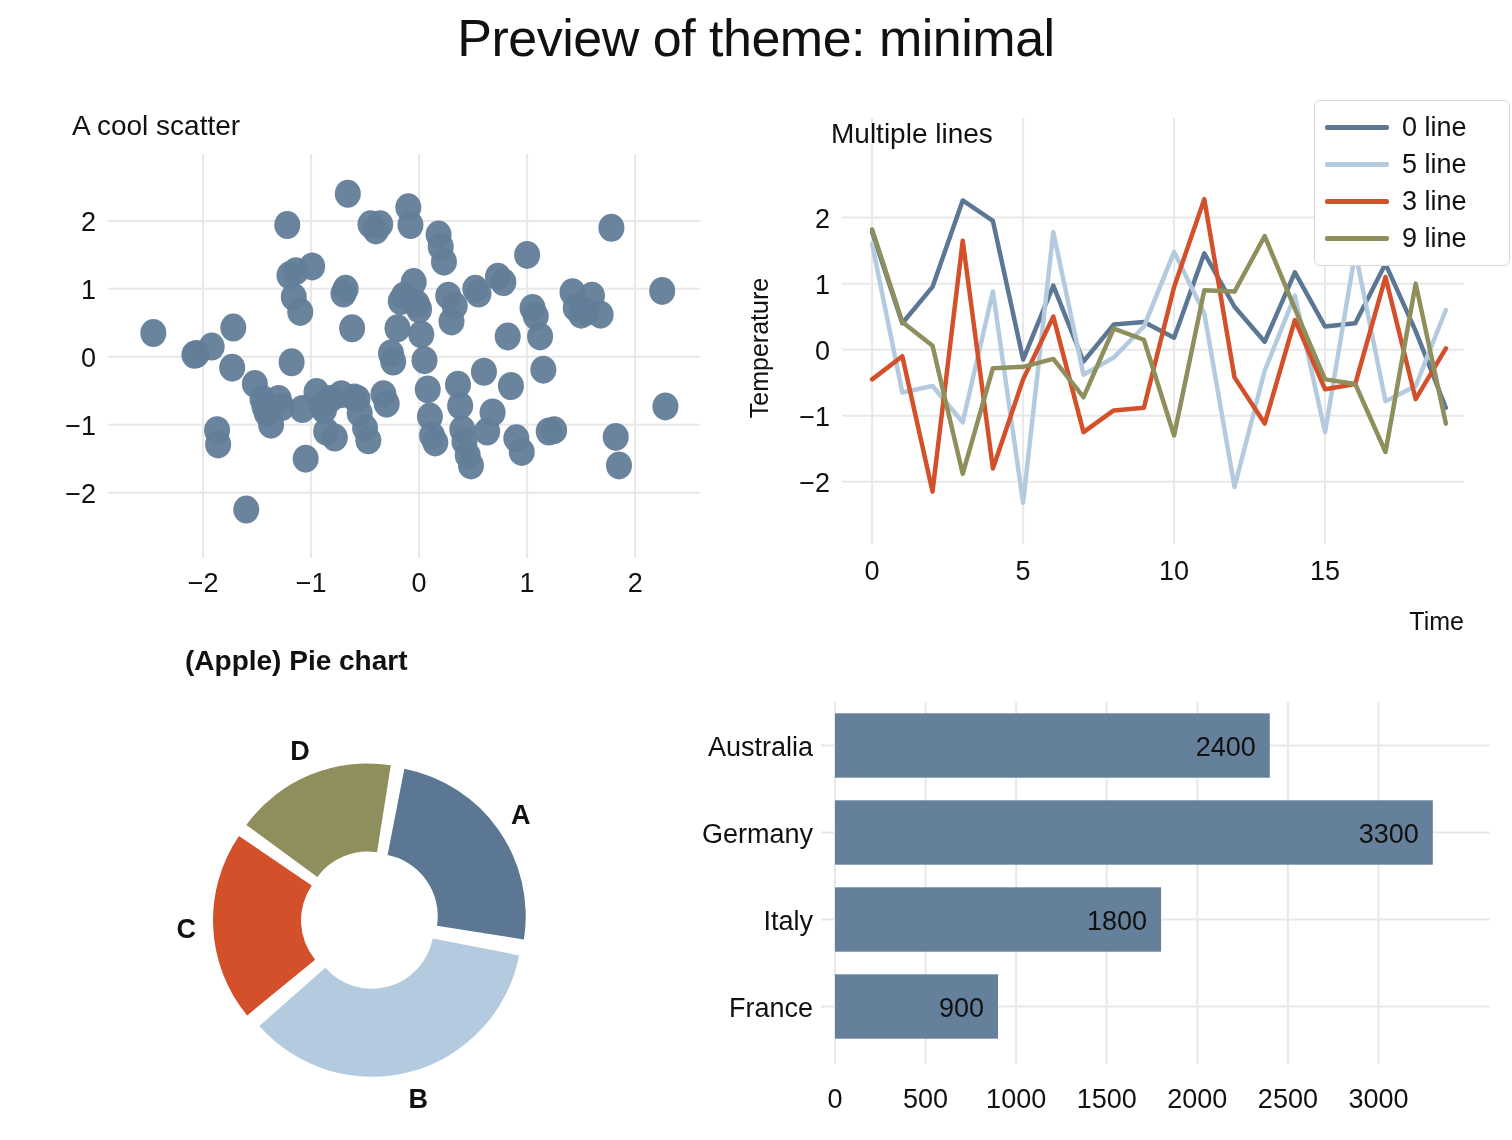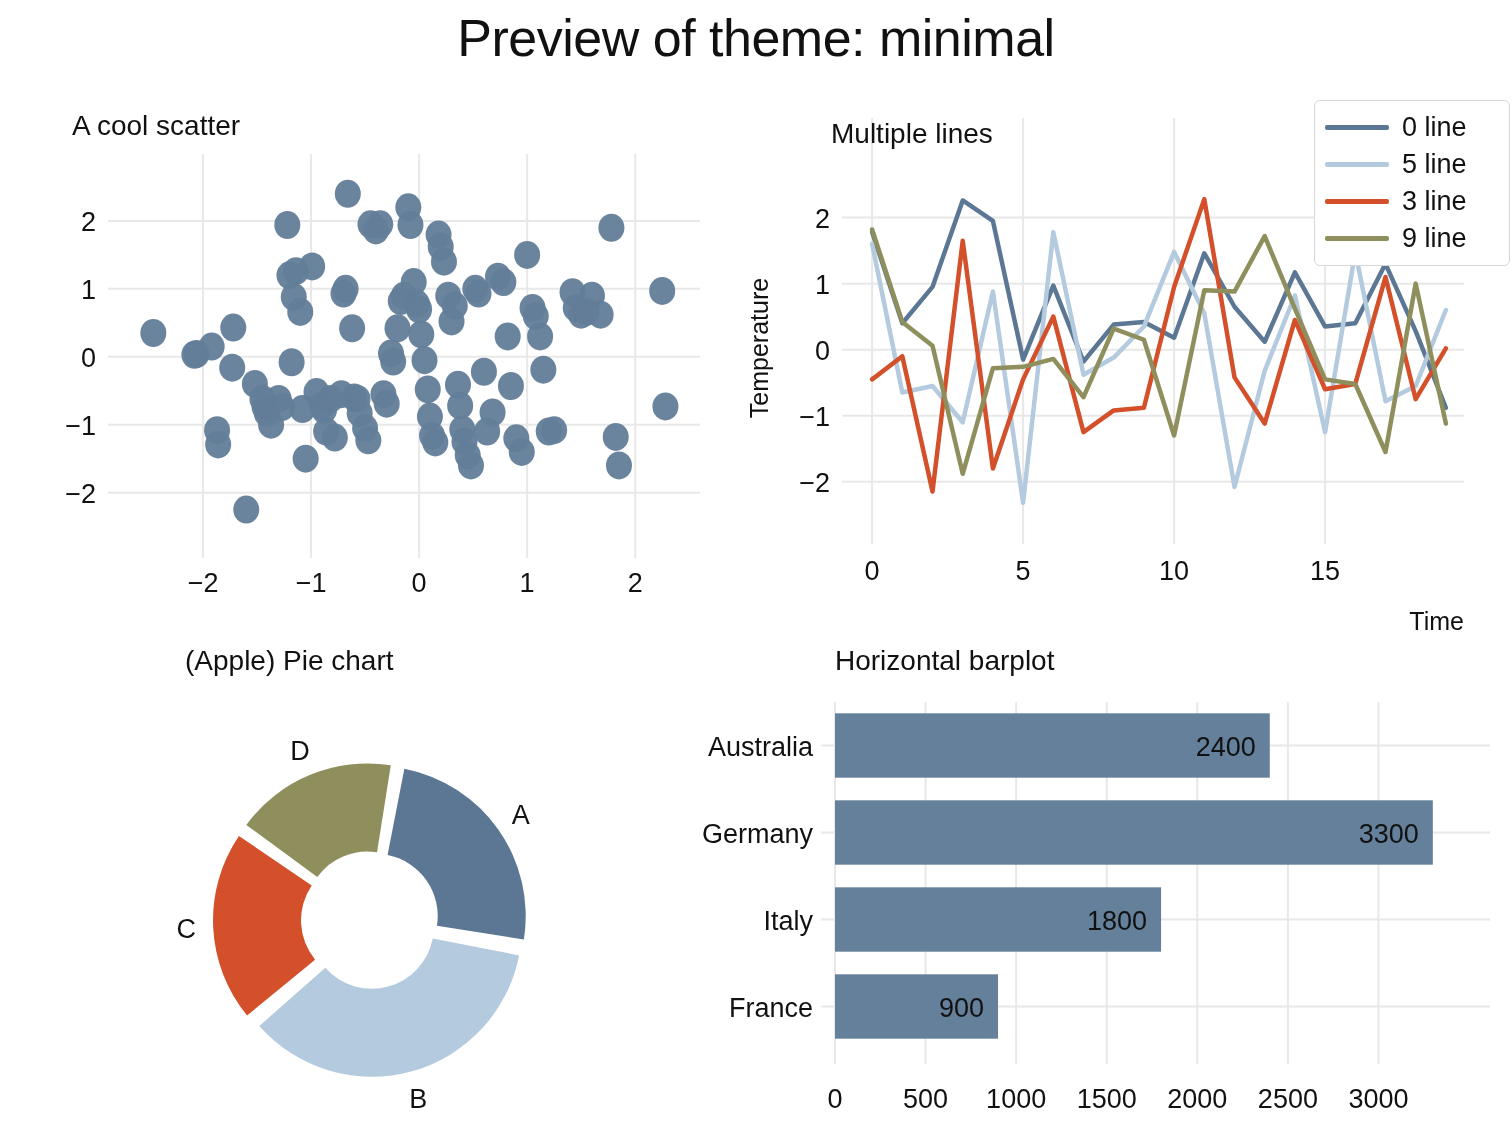--- a/index.html
+++ b/index.html
@@ -191,36 +191,35 @@
         <span class="legline" style="background:#d4502b"></span>
         <span class="legtxt">3 line</span>
       </div>
       <div class="legrow">
         <span class="legline" style="background:#8e8f5c"></span>
         <span class="legtxt">9 line</span>
       </div>
     </div>
   </div>
 
-  <div class="panel" style="left:0;top:630px;width:730px;height:510px;">
+  <div class="panel" style="left:0;top:630px;width:730px;height:510px;font-weight:bold;">
     <div class="subtitle" style="left:185px;top:15px;">(Apple) Pie chart</div>
     <svg id="pie-svg" width="730" height="510">
         <path d="M404.36229098509625 138.74222442010753 A150 150 0 0 1 523.8884112366368 309.4432148109636 L436.97119437302337 295.6810415565833 A62 62 0 0 0 387.56706466905325 225.1246321950295 Z" fill="#5b7793"></path>
         <text x="520.7239761491745" y="194.46193571140753" font-family="&quot;Liberation Sans&quot;,sans-serif" font-size="27" fill="#111" text-anchor="middle">A</text>
         <path d="M519.0780647759212 325.3833421363795 A150 150 0 0 1 259.3232971602621 395.9571505213225 L325.3303530531935 337.7586232861129 A62 62 0 0 0 432.69565700099923 308.58811582033644 Z" fill="#b4cade"></path>
         <text x="418.2428088699191" y="477.56303498290526" font-family="&quot;Liberation Sans&quot;,sans-serif" font-size="27" fill="#111" text-anchor="middle">B</text>
         <path d="M247.0927231138799 385.52170392769676 A150 150 0 0 1 238.94118198088415 206.0108289584649 L311.72658274549156 255.47076664074962 A62 62 0 0 0 315.0958864137965 329.66859496136544 Z" fill="#d4502b"></path>
         <text x="186.1894151585085" y="308.3467898157827" font-family="&quot;Liberation Sans&quot;,sans-serif" font-size="27" fill="#111" text-anchor="middle">C</text>
         <path d="M246.29259853137665 194.93167405595858 A150 150 0 0 1 390.7907572309689 135.37383083809985 L377.02858397658866 222.29104770171335 A62 62 0 0 0 317.30267838075724 246.90828956509498 Z" fill="#8e8f5c"></path>
         <text x="299.88305075154943" y="129.8835298153344" font-family="&quot;Liberation Sans&quot;,sans-serif" font-size="27" fill="#111" text-anchor="middle">D</text>
       </svg>
   </div>
 
   <div class="panel" style="left:700px;top:630px;width:812px;height:510px;">
-    <div class="subtitle" style="left:135px;top:15px;">Horizontal barplot</div>
     <svg id="bar-svg" width="812" height="510">
         <line x1="135" y1="72" x2="135" y2="434" stroke="#e8e8e8" stroke-width="2"></line>
         <line x1="225.57971014492756" y1="72" x2="225.57971014492756" y2="434" stroke="#e8e8e8" stroke-width="2"></line>
         <line x1="316.1594202898551" y1="72" x2="316.1594202898551" y2="434" stroke="#e8e8e8" stroke-width="2"></line>
         <line x1="406.7391304347826" y1="72" x2="406.7391304347826" y2="434" stroke="#e8e8e8" stroke-width="2"></line>
         <line x1="497.3188405797102" y1="72" x2="497.3188405797102" y2="434" stroke="#e8e8e8" stroke-width="2"></line>
         <line x1="587.8985507246377" y1="72" x2="587.8985507246377" y2="434" stroke="#e8e8e8" stroke-width="2"></line>
         <line x1="678.4782608695652" y1="72" x2="678.4782608695652" y2="434" stroke="#e8e8e8" stroke-width="2"></line>
         <line x1="121" y1="115.5" x2="790" y2="115.5" stroke="#e8e8e8" stroke-width="2"></line>
         <line x1="121" y1="202.5" x2="790" y2="202.5" stroke="#e8e8e8" stroke-width="2"></line>

